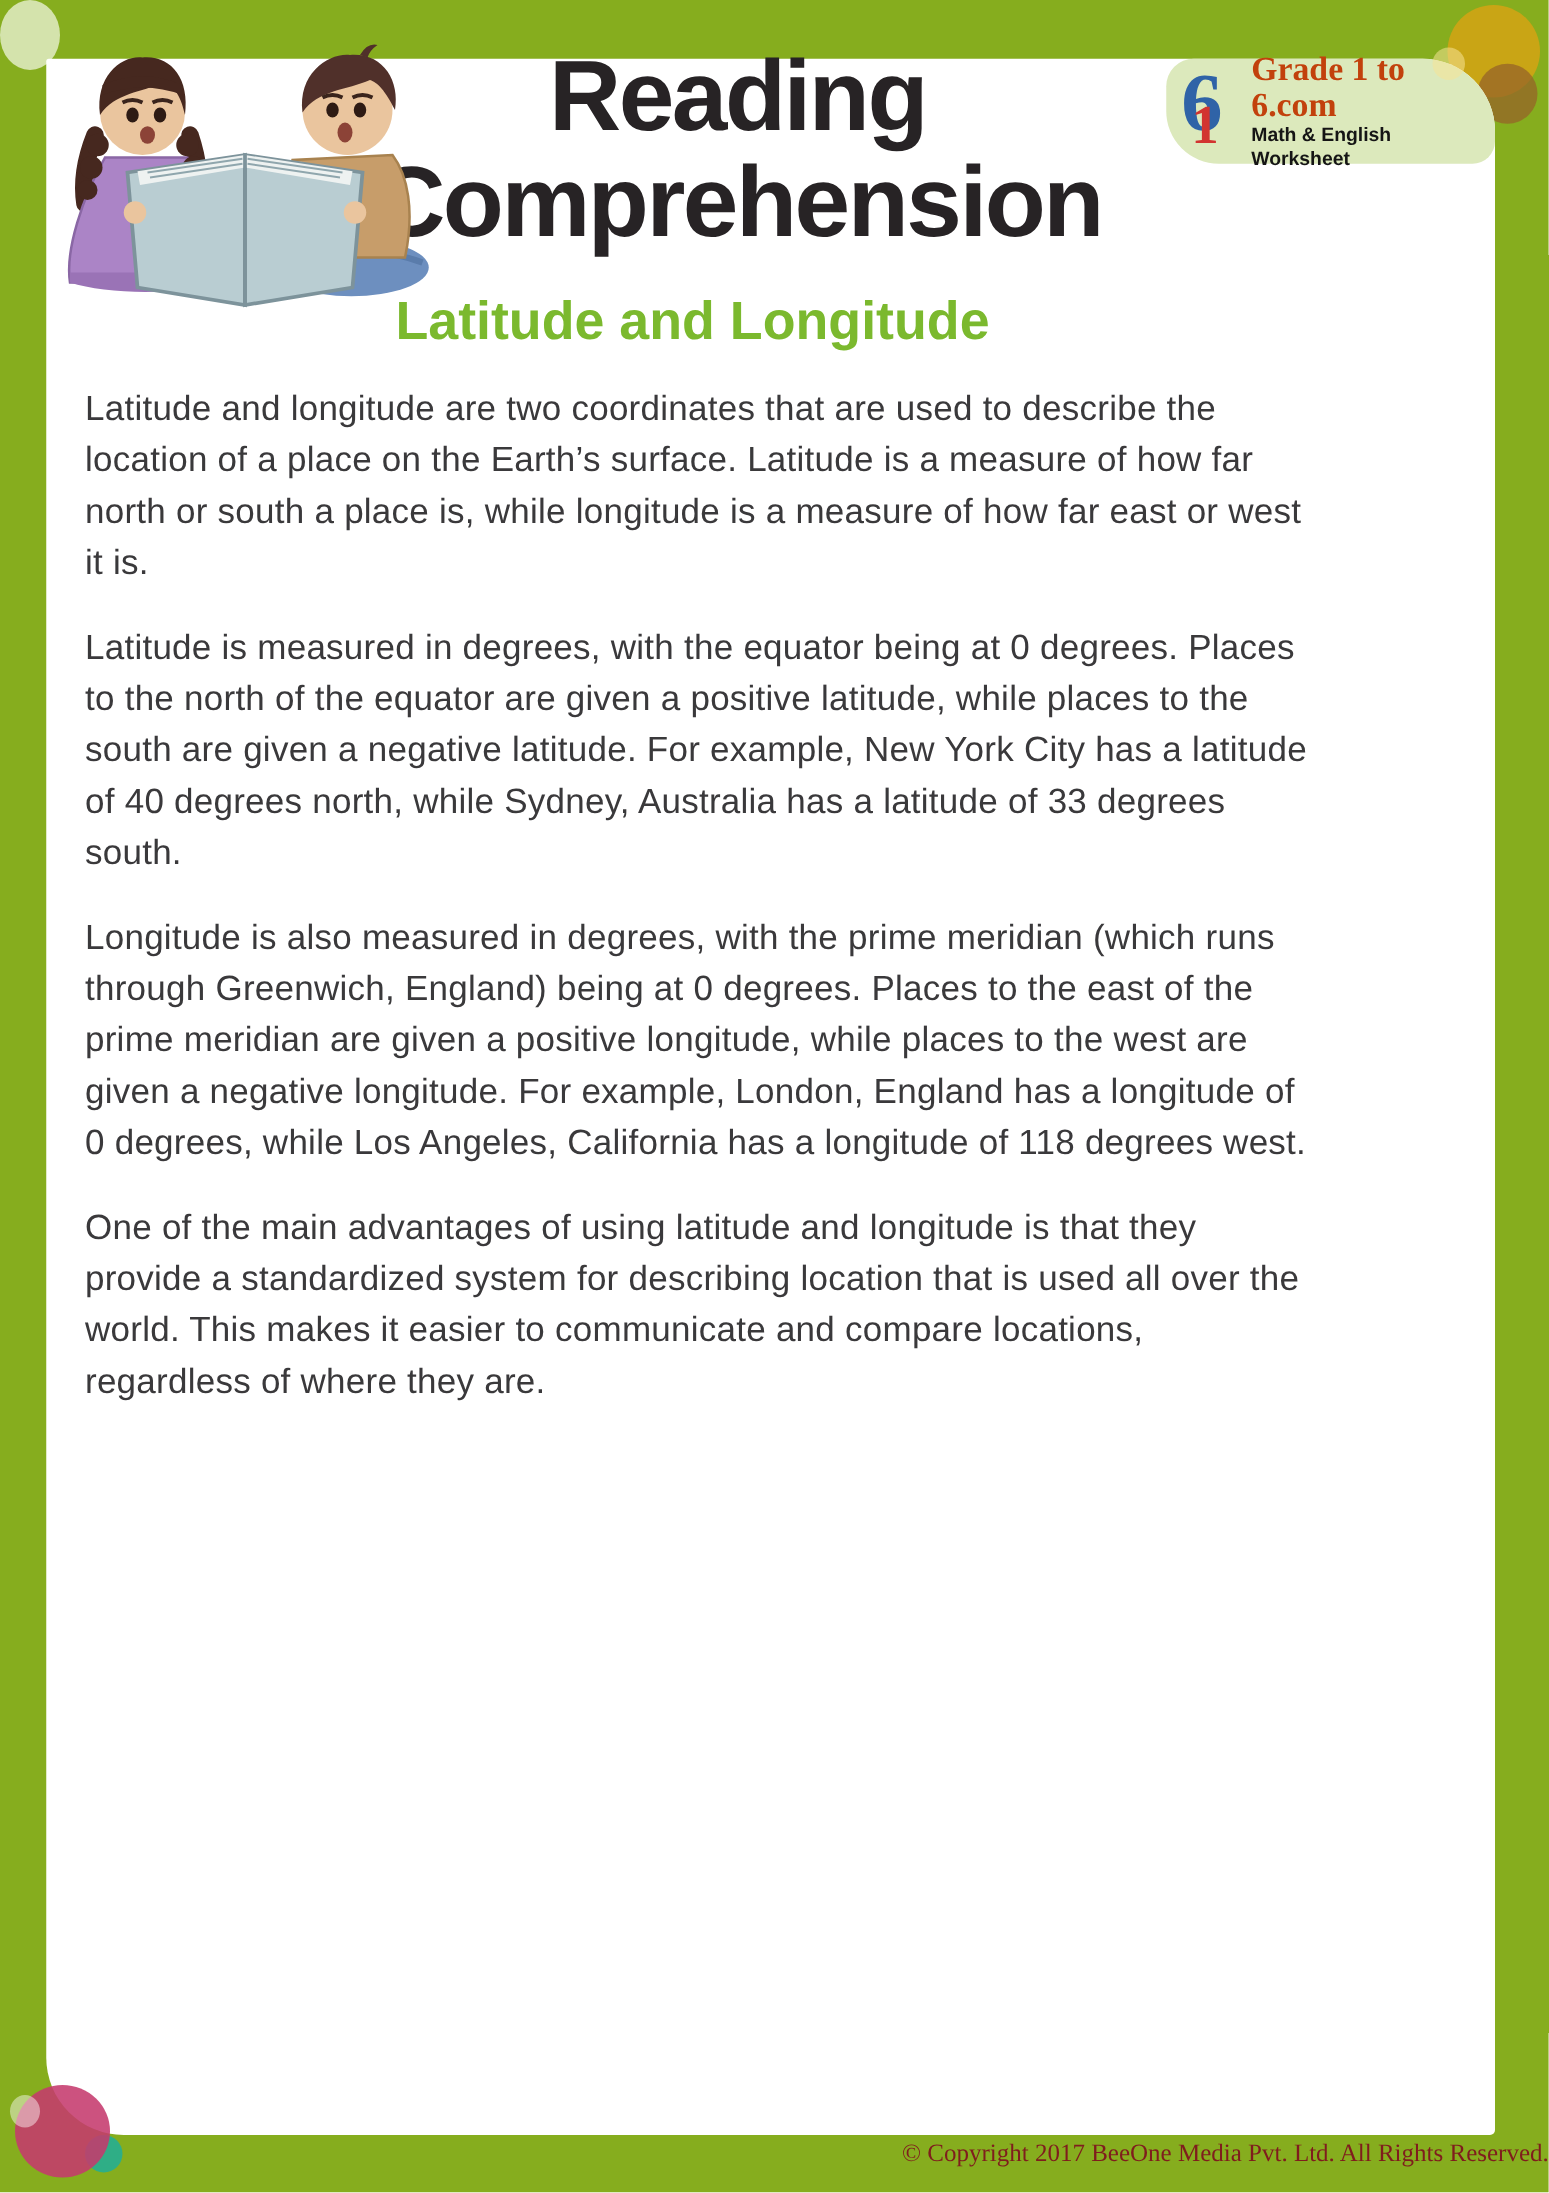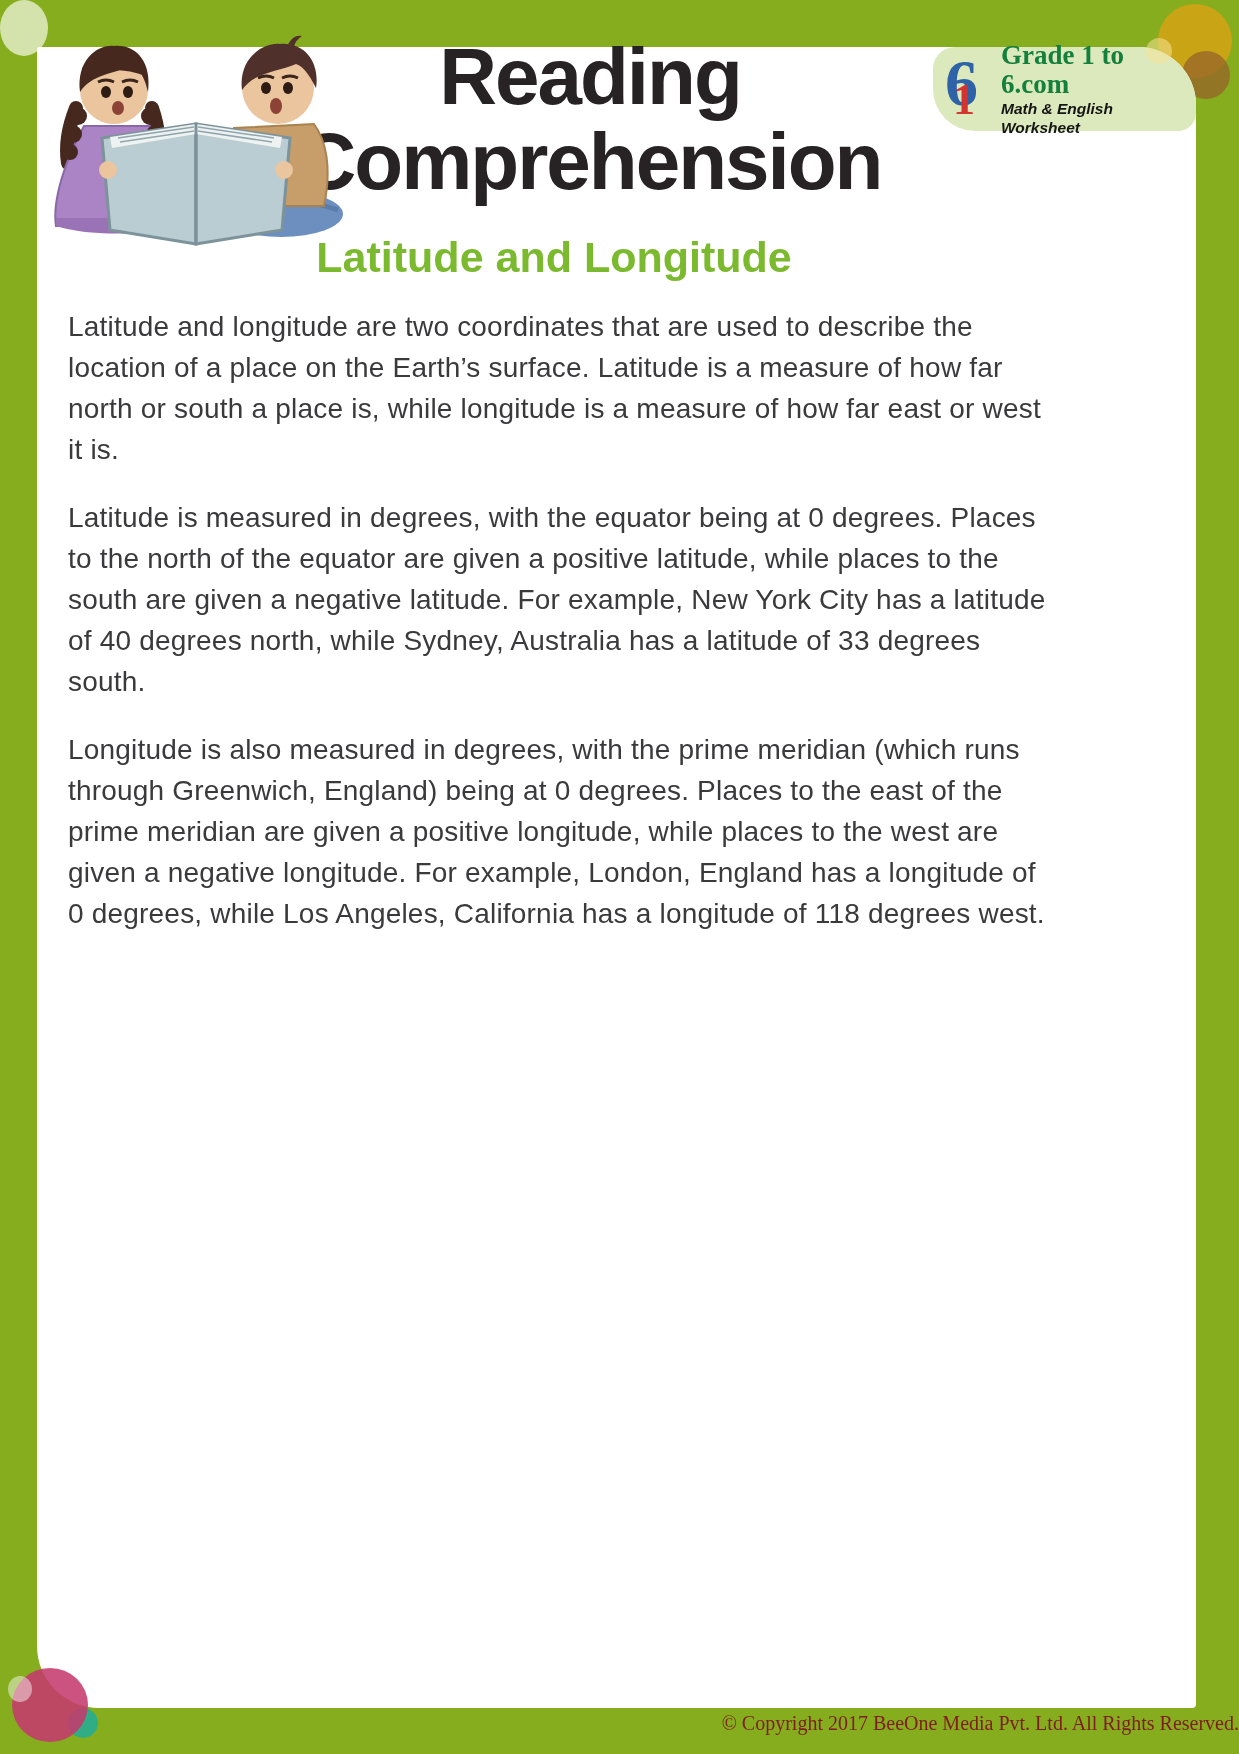--- a/index.html
+++ b/index.html
@@ -54,28 +54,27 @@
     font-family: "Liberation Serif", serif;
     font-weight: bold;
     font-size: 44px; line-height: 44px;
     color: #d23430;
   }
   .logo-text { margin-left: 4px; }
   .logo-site {
     font-family: "Liberation Serif", serif;
     font-weight: bold;
     font-size: 27px; line-height: 29px;
-    color: #15803d;
+    color: #c2410c;
   }
   .logo-tagline {
     font-family: "Liberation Sans", sans-serif;
     font-weight: bold;
     font-size: 15.5px; line-height: 19px;
     color: #151515;
-    font-style: italic;
   }
   
   .c-teal    { left: 68px;  top: 1708px; width: 30px; height: 30px; background: #2fae86; z-index: 4; }
   .c-cream   { left: 44px;  top: 1642px; width: 48px; height: 56px; background: rgba(226,236,198,0.85); border-radius: 50%; z-index: 4; }
   .c-magenta { left: 12px;  top: 1668px; width: 76px; height: 74px; background: rgba(197,58,109,0.88); z-index: 5; }
   .c-pale    { left: 8px;   top: 1676px; width: 24px; height: 26px; background: rgba(255,255,255,0.45); z-index: 6; }
   
   .illustration { position: absolute; left: 26px; top: 28px; z-index: 5; }
   .title-block {
     position: absolute;
@@ -208,20 +207,21 @@
     <div class="title-line">Reading</div>
     <div class="title-line">Comprehension</div>
   </div>
 
   <div class="subtitle">Latitude and Longitude</div>
 
   <div class="article">
     <p>Latitude and longitude are two coordinates that are used to describe the location of a place on the Earth’s surface. Latitude is a measure of how far north or south a place is, while longitude is a measure of how far east or west it is.</p>
     <p>Latitude is measured in degrees, with the equator being at 0 degrees. Places to the north of the equator are given a positive latitude, while places to the south are given a negative latitude. For example, New York City has a latitude of 40 degrees north, while Sydney, Australia has a latitude of 33 degrees south.</p>
     <p>Longitude is also measured in degrees, with the prime meridian (which runs through Greenwich, England) being at 0 degrees. Places to the east of the prime meridian are given a positive longitude, while places to the west are given a negative longitude. For example, London, England has a longitude of 0 degrees, while Los Angeles, California has a longitude of 118 degrees west.</p>
+    <p>One of the main advantages of using latitude and longitude is that they provide a standardized system for describing location that is used all over the world. This makes it easier to communicate and compare locations, regardless of where they are.</p>
   </div>
 
   <div class="circle c-teal"></div>
   <div class="c-cream"></div>
   <div class="circle c-magenta"></div>
   <div class="circle c-pale"></div>
 
   <div class="footer">© Copyright 2017 BeeOne Media Pvt. Ltd. All Rights Reserved.</div>
 
 </div>

